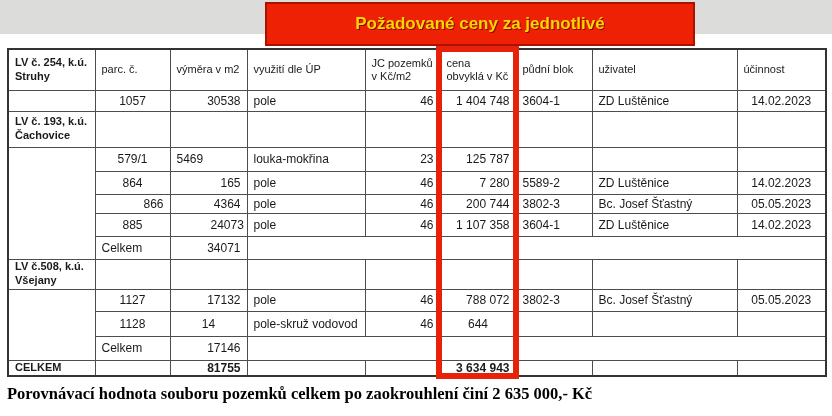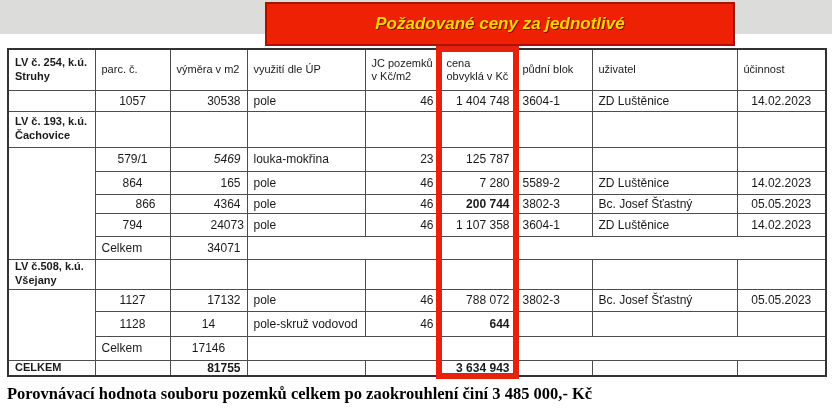--- a/index.html
+++ b/index.html
@@ -4,24 +4,24 @@
 <style>
   :root{
     --page-bg:#ffffff; --top-strip:#dcdcda; --title-bg:#ee2104; --title-border:#aa1200;
     --title-fg:#ffd400; --highlight:#e8220a; --grid:#4d4d4d; --outer:#333333; --ink:#1a1a1a;
   }
   html,body{margin:0;padding:0;}
   body{font-family:"Liberation Sans",sans-serif;}
   .page{position:relative;width:832px;height:416px;background:var(--page-bg);overflow:hidden;color:var(--ink);}
   .top-strip{position:absolute;left:0;top:0;width:832px;height:34px;background:var(--top-strip);}
   .title-box{
-    position:absolute;left:265px;top:2px;width:470px;height:44px;box-sizing:border-box;
+    position:absolute;left:265px;top:2px;width:430px;height:44px;box-sizing:border-box;
     background:var(--title-bg);border:2px solid var(--title-border);
     display:flex;flex-direction:column;align-items:center;justify-content:center;
-    font-style:italic;font-weight:700;font-size:17px;line-height:20px;color:var(--title-fg);
+    font-weight:700;font-size:17px;line-height:20px;color:var(--title-fg);
     text-shadow:1px 1px 0 rgba(110,10,0,.85);
   }
   table.val{
     position:absolute;left:7px;top:48px;width:819px;border-collapse:collapse;table-layout:fixed;
     border:2px solid var(--outer);background:#fff;
   }
   table.val td{
     border:1px solid var(--grid);font-size:12px;padding:0 6px;vertical-align:middle;
     white-space:nowrap;overflow:hidden;color:var(--ink);
   }
@@ -89,50 +89,50 @@
           <td style="text-align: left;"></td>
           <td style="text-align: right;"></td>
           <td style="text-align: right;"></td>
           <td style="text-align: left;"></td>
           <td style="text-align: left;"></td>
           <td style="text-align: center;"></td>
         </tr>
         <tr style="height: 24px;">
           <td class="lv" rowspan="5" style="text-align: left;"></td>
           <td style="text-align: center;">579/1</td>
-          <td style="text-align: right; font-style: italic;">5469</td>
+          <td style="text-align: left;">5469</td>
           <td style="text-align: left;">louka-mokřina</td>
           <td style="text-align: right;">23</td>
           <td style="text-align: right;">125 787</td>
           <td style="text-align: left;"></td>
           <td style="text-align: left;"></td>
           <td style="text-align: center;"></td>
         </tr>
         <tr style="height: 23px;">
           <td style="text-align: center;">864</td>
           <td style="text-align: right;">165</td>
           <td style="text-align: left;">pole</td>
           <td style="text-align: right;">46</td>
           <td style="text-align: right;">7 280</td>
           <td style="text-align: left;">5589-2</td>
           <td style="text-align: left;">ZD Luštěnice</td>
           <td style="text-align: center;">14.02.2023</td>
         </tr>
         <tr style="height: 19px;">
-          <td style="text-align: left; padding-left: 40px;">866</td>
+          <td style="text-align: right; padding-left: 40px;">866</td>
           <td style="text-align: right;">4364</td>
           <td style="text-align: left;">pole</td>
           <td style="text-align: right;">46</td>
-          <td style="text-align: right; font-weight: bold;">200 744</td>
+          <td style="text-align: right;">200 744</td>
           <td style="text-align: left;">3802-3</td>
           <td style="text-align: left;">Bc. Josef Šťastný</td>
           <td style="text-align: center;">05.05.2023</td>
         </tr>
         <tr style="height: 23px;">
-          <td style="text-align: center;">794</td>
+          <td style="text-align: center;">885</td>
           <td style="text-align: right; padding-left: 40px;">24073</td>
           <td style="text-align: left;">pole</td>
           <td style="text-align: right;">46</td>
           <td style="text-align: right;">1 107 358</td>
           <td style="text-align: left;">3604-1</td>
           <td style="text-align: left;">ZD Luštěnice</td>
           <td style="text-align: center;">14.02.2023</td>
         </tr>
         <tr style="height: 23px;">
           <td style="text-align: left;">Celkem</td>
@@ -159,40 +159,40 @@
           <td style="text-align: right;">788 072</td>
           <td style="text-align: left;">3802-3</td>
           <td style="text-align: left;">Bc. Josef Šťastný</td>
           <td style="text-align: center;">05.05.2023</td>
         </tr>
         <tr style="height: 25px;">
           <td style="text-align: center;">1128</td>
           <td style="text-align: center;">14</td>
           <td style="text-align: left;">pole-skruž vodovod</td>
           <td style="text-align: right;">46</td>
-          <td style="text-align: right; font-weight: bold;">644</td>
+          <td style="text-align: center;">644</td>
           <td style="text-align: left;"></td>
           <td style="text-align: left;"></td>
           <td style="text-align: center;"></td>
         </tr>
         <tr style="height: 24px;">
           <td style="text-align: left;">Celkem</td>
-          <td style="text-align: center;">17146</td>
+          <td style="text-align: right;">17146</td>
           <td colspan="6" style="text-align: left;"></td>
         </tr>
         <tr style="height: 15px;">
           <td class="lv b" style="text-align: left;">CELKEM</td>
           <td class="b" style="text-align: center;"></td>
           <td class="b" style="text-align: right;">81755</td>
           <td class="b" style="text-align: left;"></td>
           <td class="b" style="text-align: right;"></td>
           <td class="b" style="text-align: right;">3 634 943</td>
           <td class="b" style="text-align: left;"></td>
           <td class="b" style="text-align: left;"></td>
           <td class="b" style="text-align: center;"></td>
         </tr>
       </tbody>
   </table>
 
   <div class="hl-rect"></div>
 
-  <div class="footer-line">Porovnávací hodnota souboru pozemků celkem po zaokrouhlení činí 3 485 000,- Kč</div>
+  <div class="footer-line">Porovnávací hodnota souboru pozemků celkem po zaokrouhlení činí 2 635 000,- Kč</div>
 </div>
 
 </body></html>

